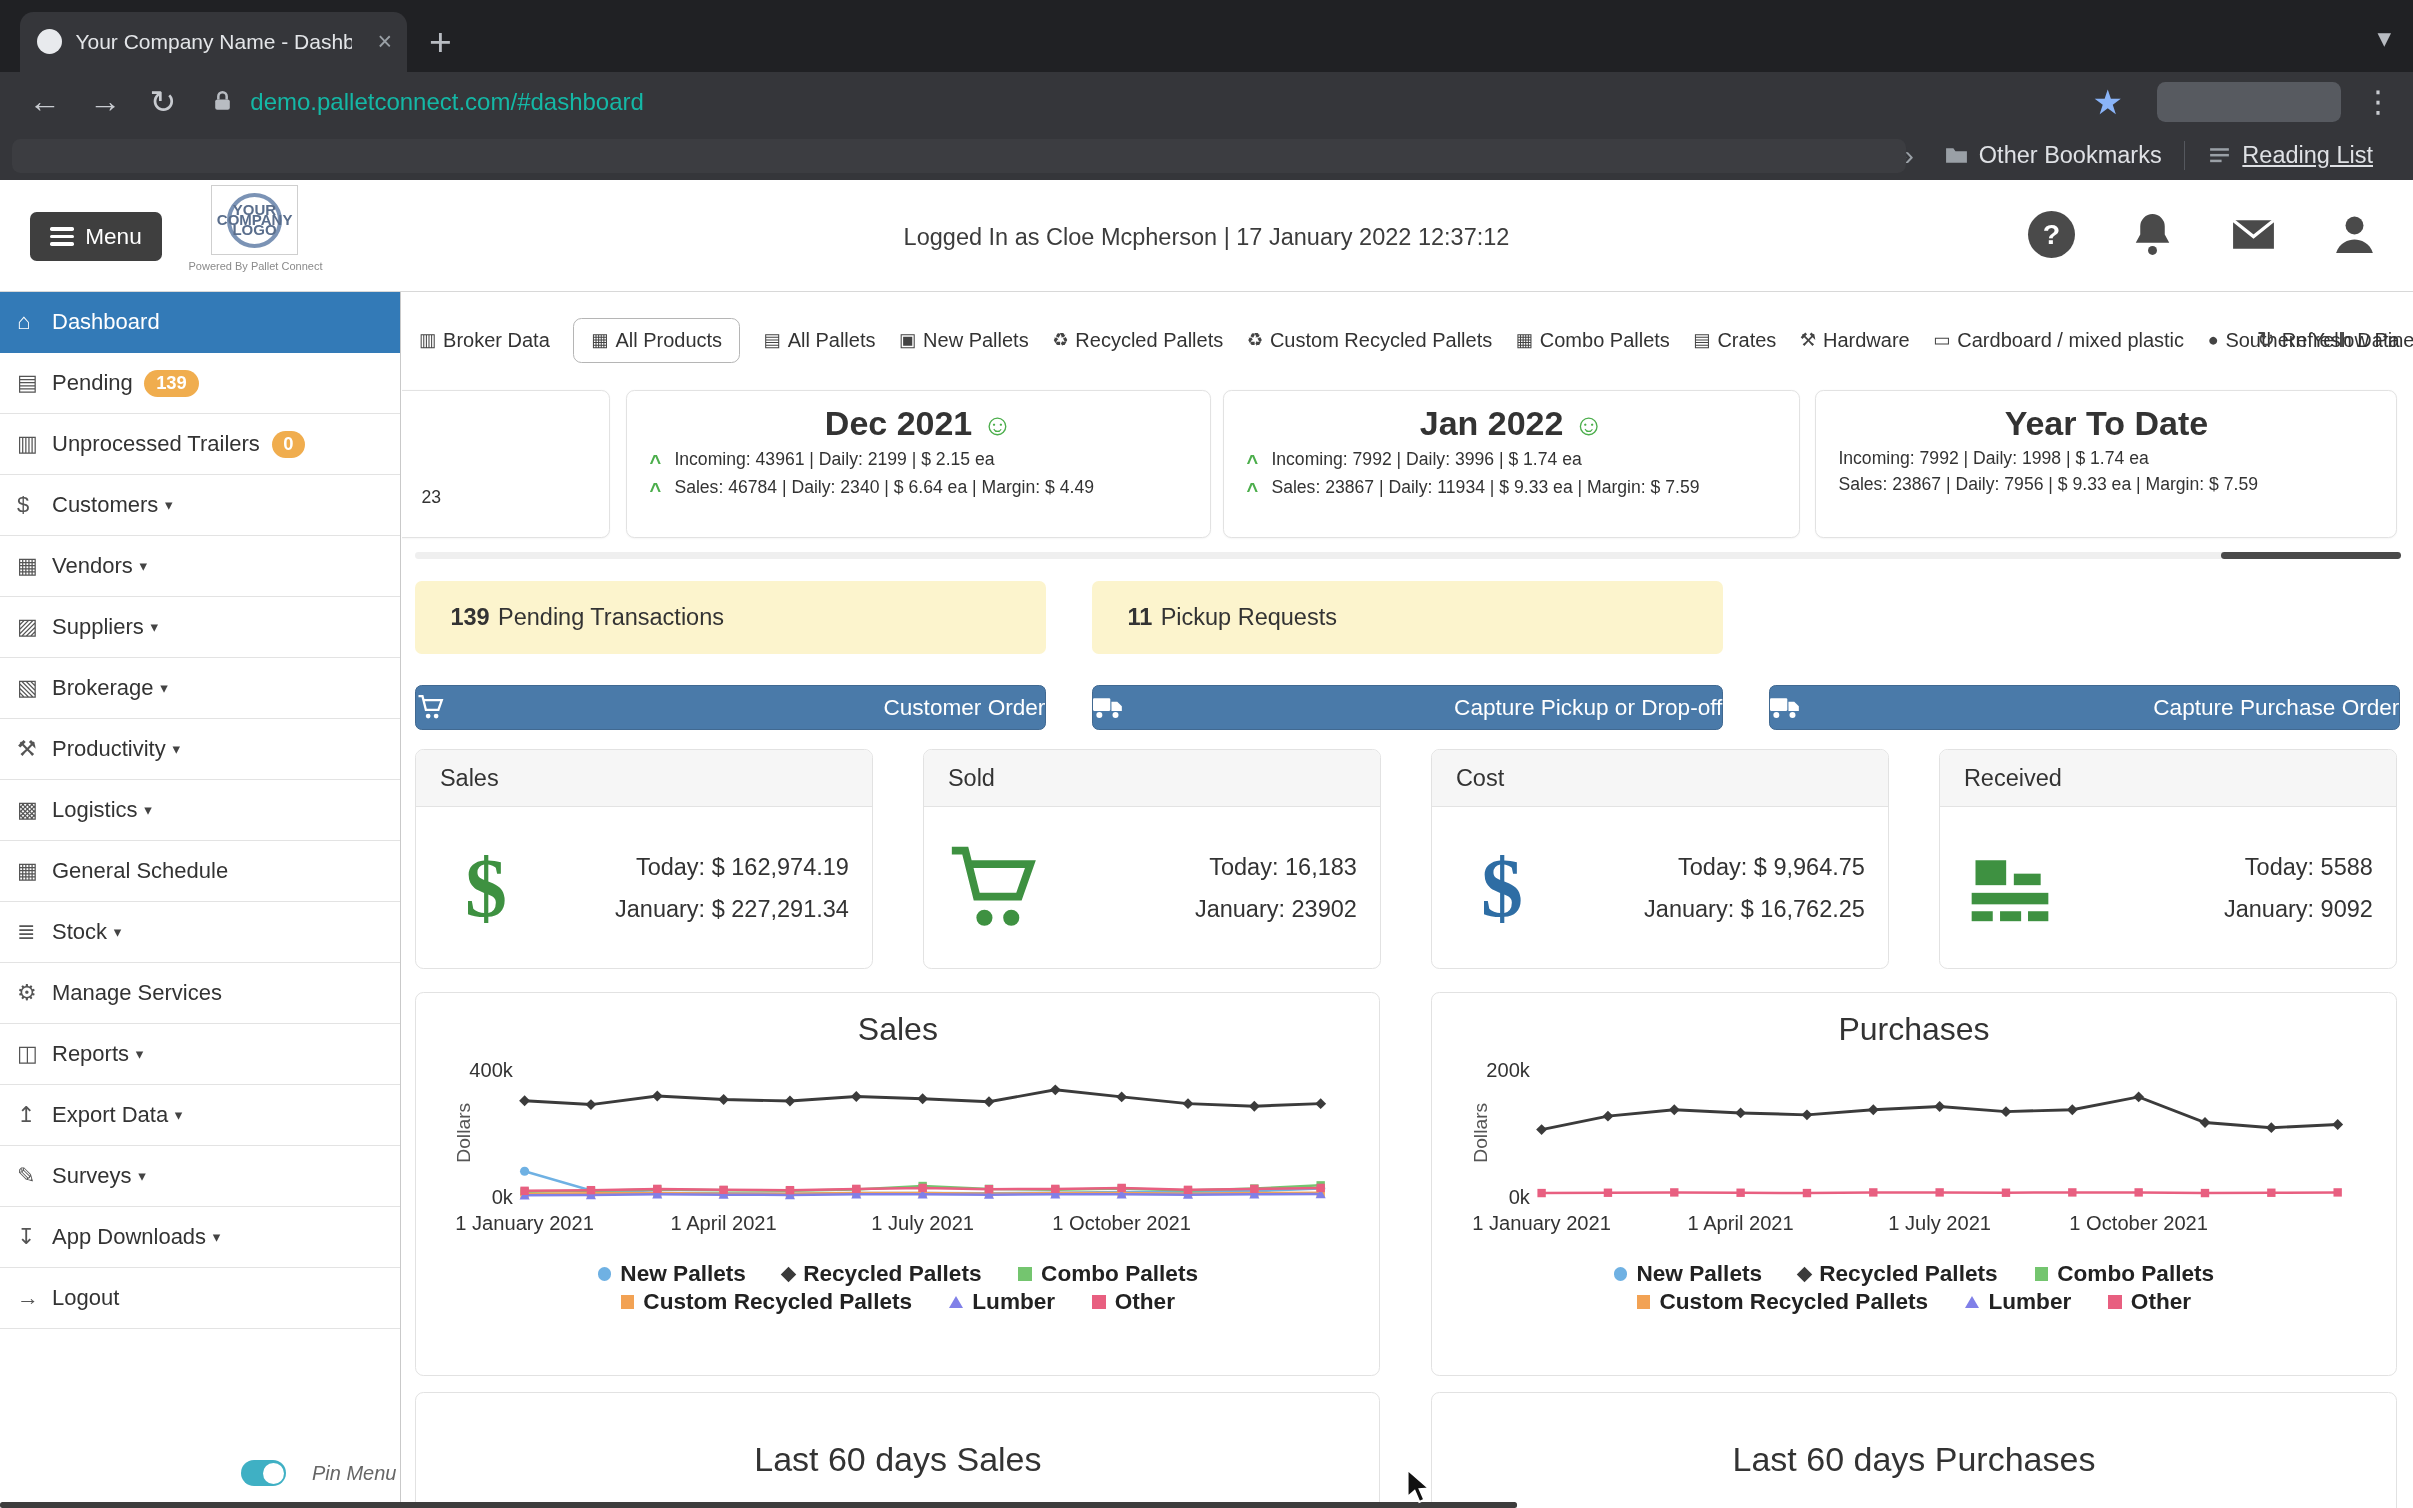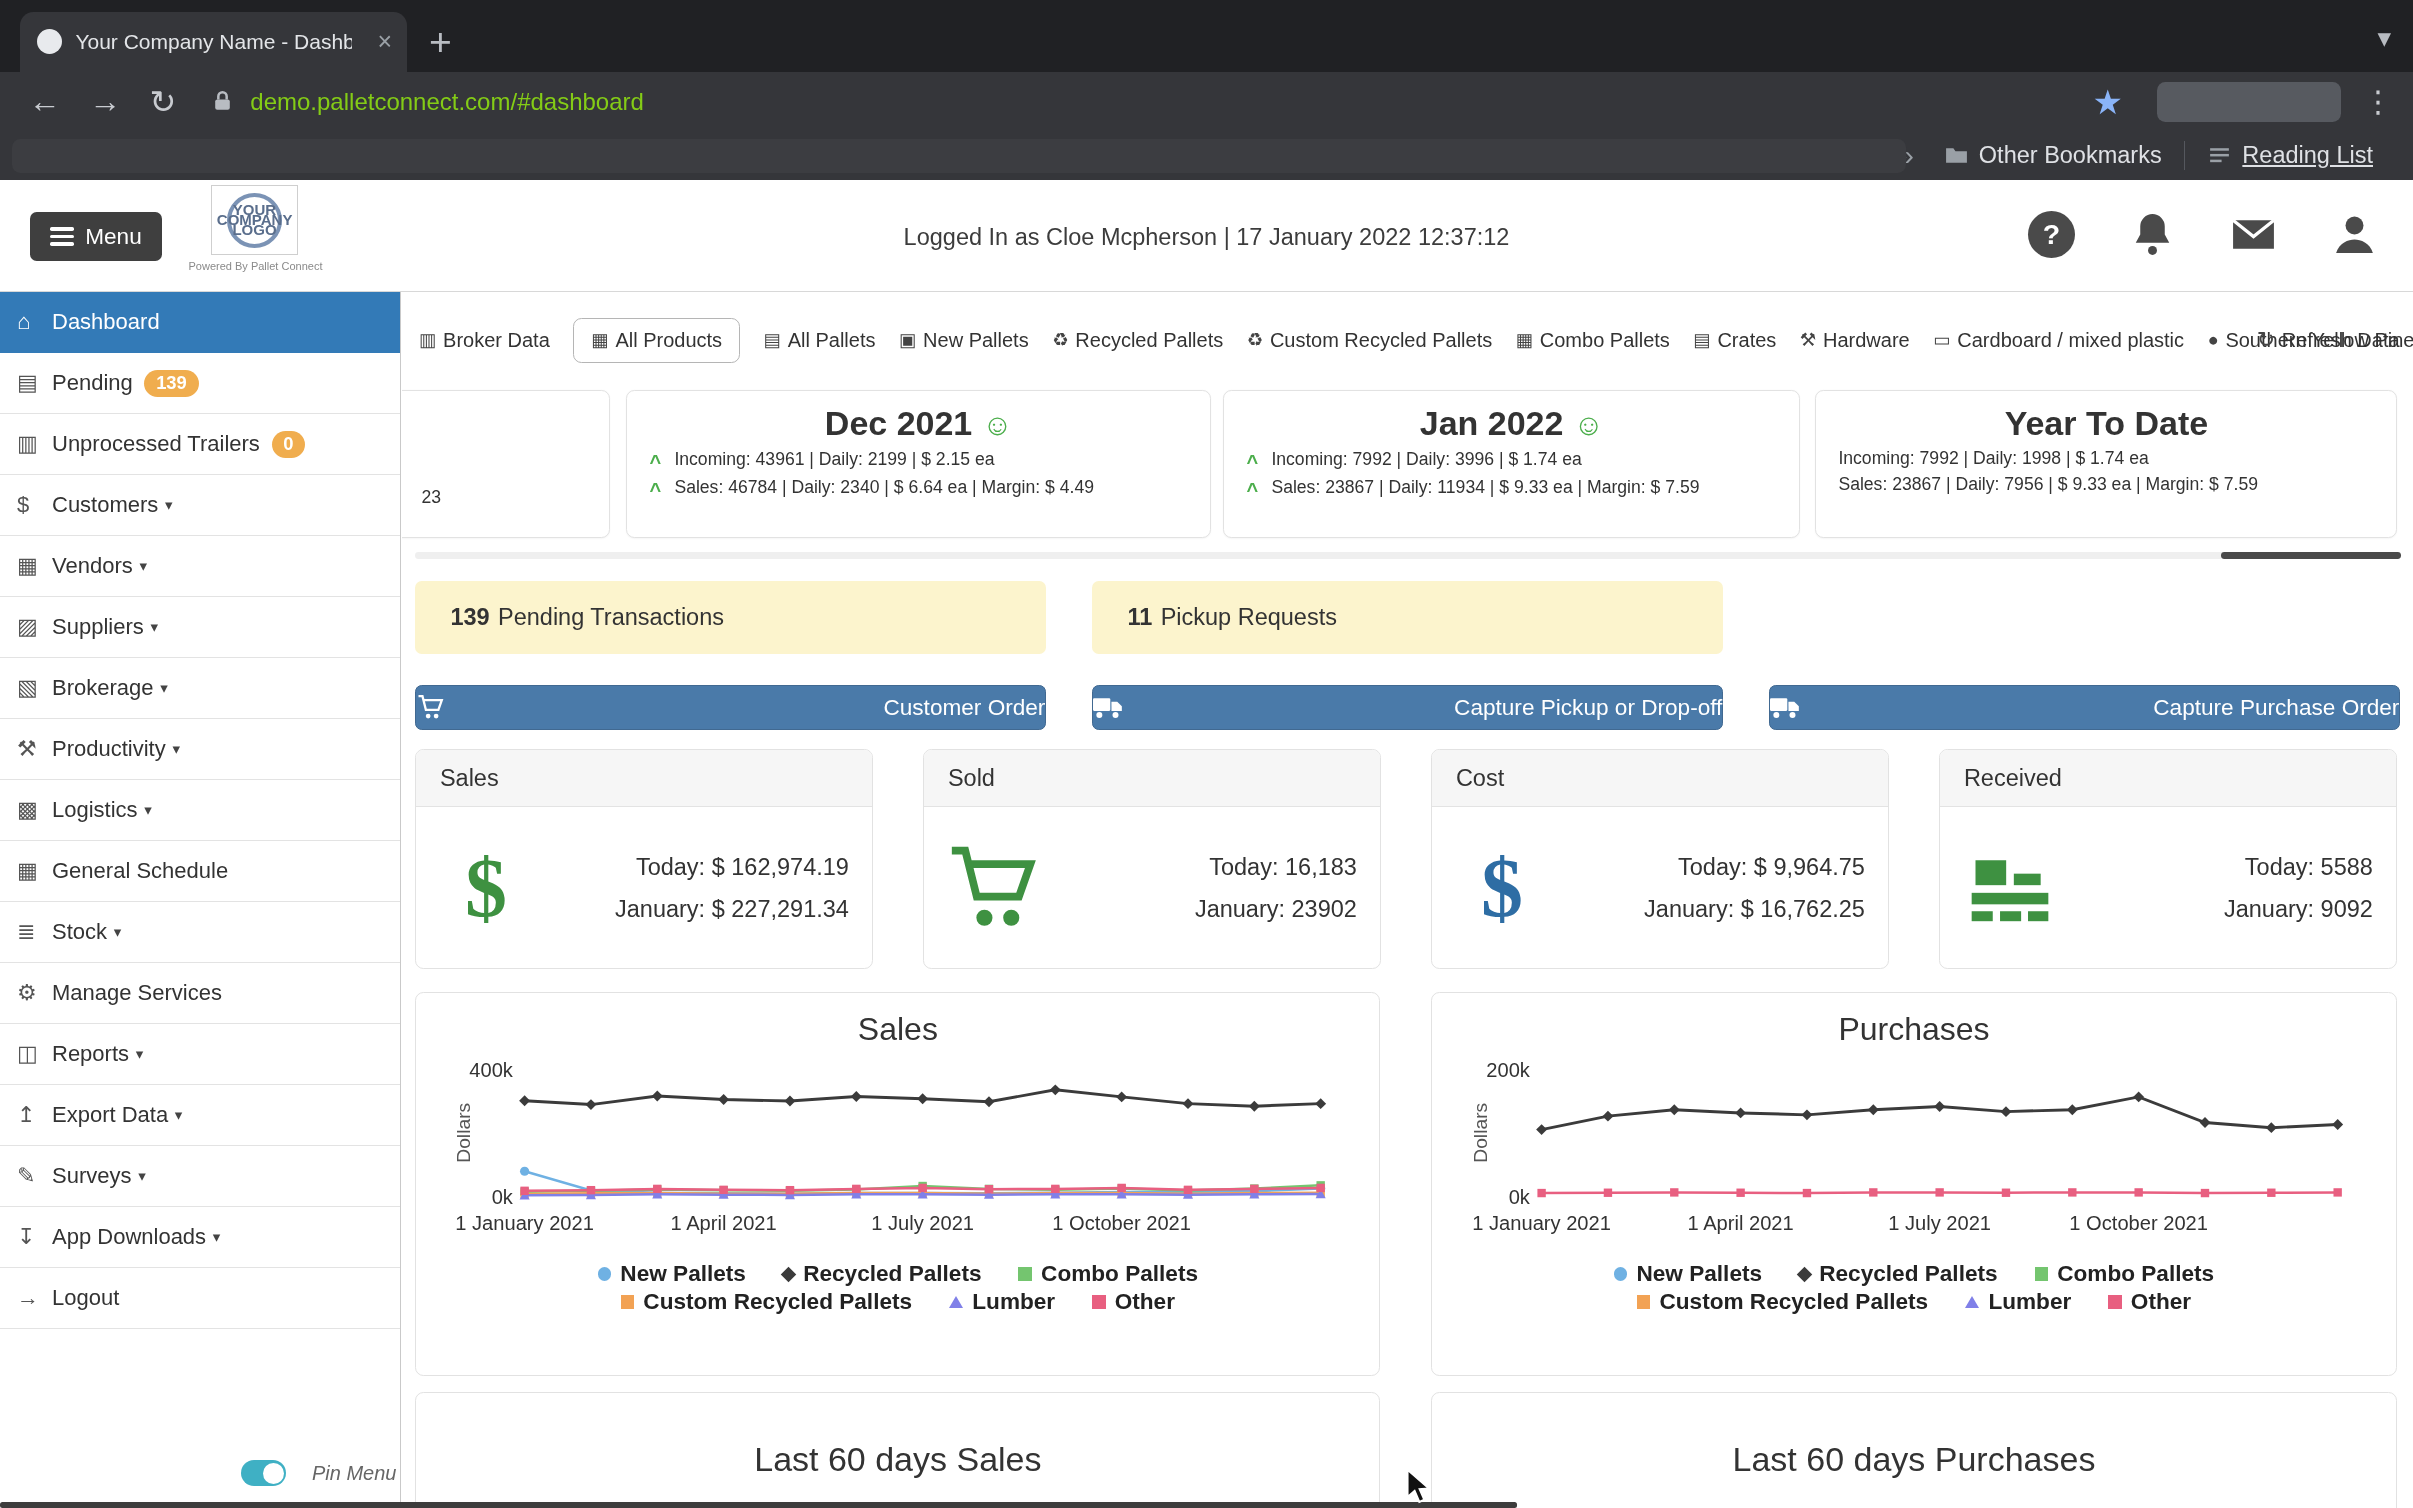--- a/index.html
+++ b/index.html
@@ -15,21 +15,21 @@
   .favicon { width:25px; height:25px; border-radius:50%; background:#e8eaed; flex:0 0 auto; }
   .tab-title { color:#e3e5e8; font-size:21px; margin-left:13.4px; white-space:nowrap; overflow:hidden; width:277px; }
   .tab-close { color:#9aa0a6; font-size:25px; margin-left:auto; }
   .newtab-btn { position:absolute; left:429px; top:18.4px; color:#b8bcc2; font-size:39px; line-height:47px; }
   .tabstrip-chevron { position:absolute; right:22px; top:22px; color:#b8bcc2; font-size:27px; }
 
   .toolbar { position:absolute; top:72px; left:0; width:2413px; height:59px; background:#35363a;
     display:flex; align-items:center; }
   .nav-glyph { color:#c8cbd0; font-size:32px; margin-left:28.5px; }
   .lock-icon { margin-left:34px; width:25px; height:25px; color:#b8bcc2; }
-  .url-text { color:#84cc16; font-size:24px; margin-left:15px; }
+  .url-text { color:#14b8a6; font-size:24px; margin-left:15px; }
   .omni-right { margin-left:auto; display:flex; align-items:center; }
   .star-icon { color:#8ab4f8; font-size:34px; }
   .profile-chip { width:184px; height:40px; background:#575a60; border-radius:8.4px; margin-left:34px; }
   .more-icon { color:#c8cbd0; font-size:30px; margin:0 20px 0 22px; }
 
   .bookmarks-bar { position:absolute; top:131px; left:0; width:2413px; height:49px; background:#35363a;
     display:flex; align-items:center; }
   .bm-pill { position:absolute; left:11.7px; top:7.5px; width:1894px; height:34px; background:#3c3d41; border-radius:8.4px; }
   .bm-right { margin-left:auto; display:flex; align-items:center; color:#dfe1e5; font-size:23.5px; }
   .bm-overflow { color:#9aa0a6; font-size:28.5px; margin-right:30px; }

